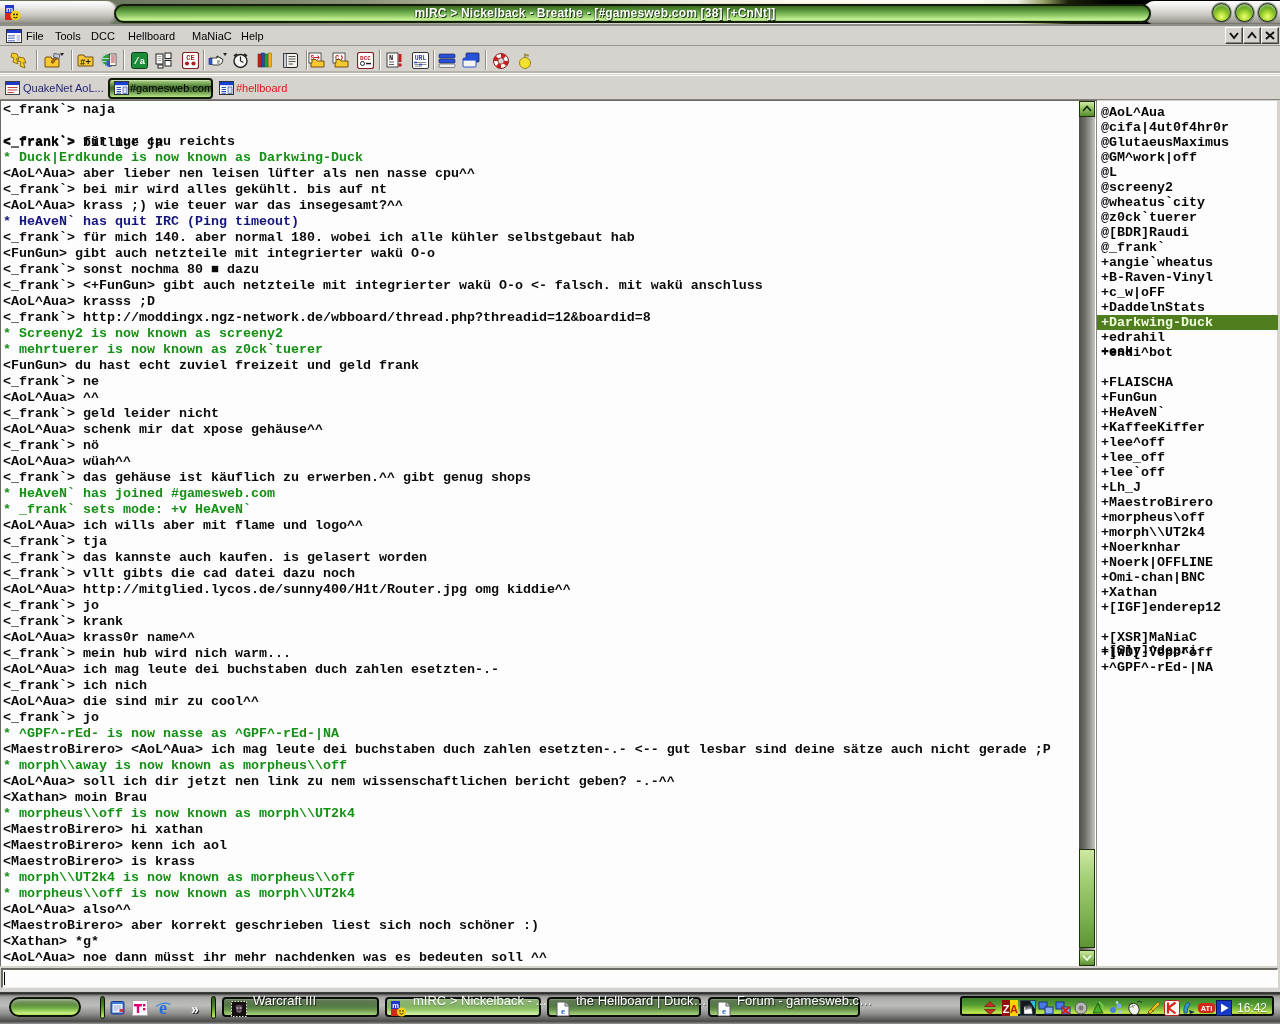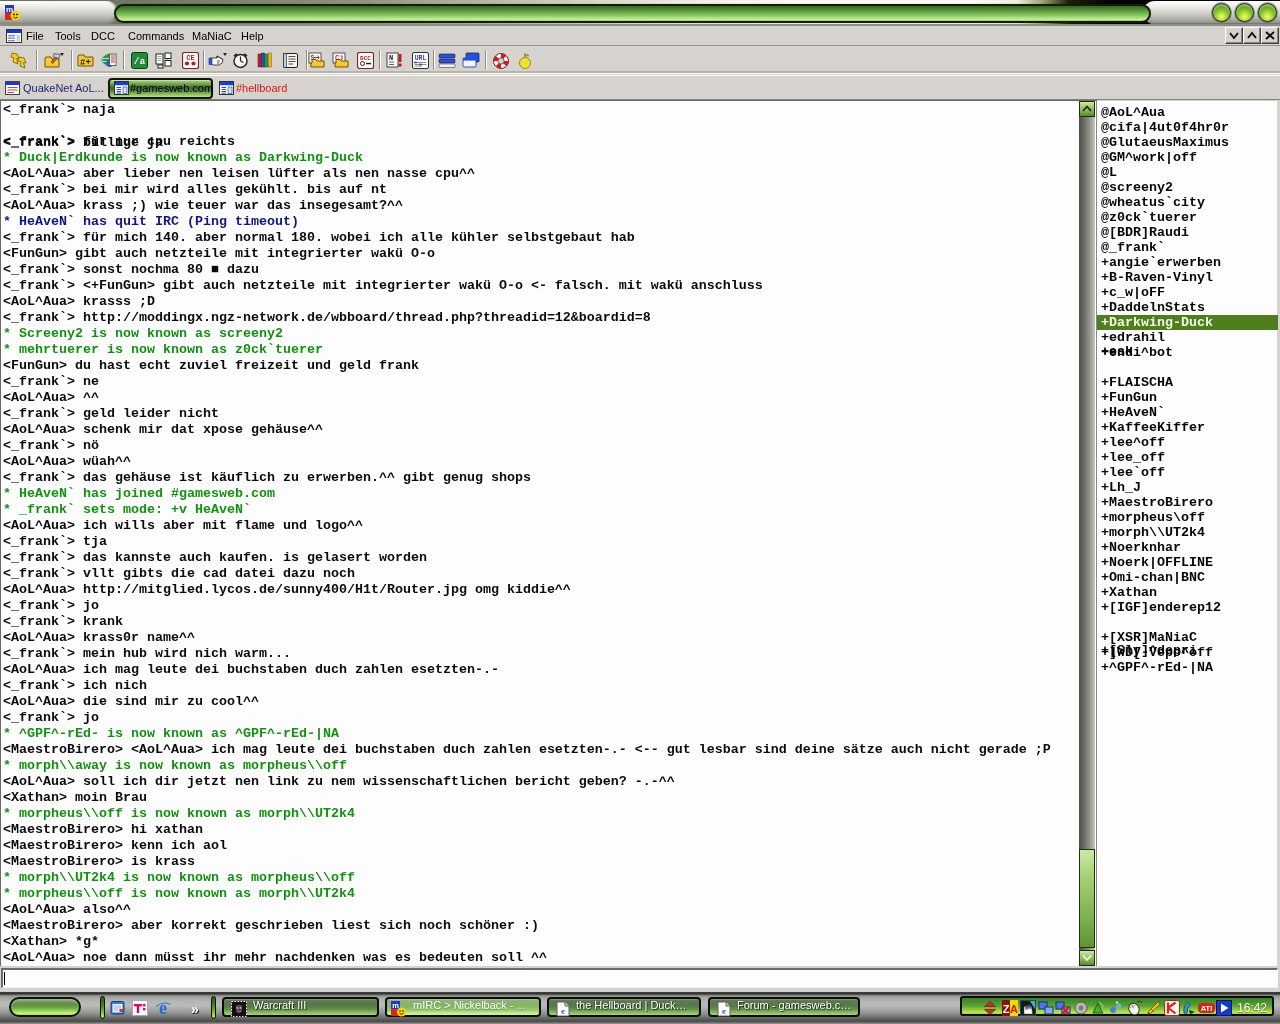--- a/index.html
+++ b/index.html
@@ -58,33 +58,34 @@
 background:linear-gradient(#cccccb 0%,#e3e3e1 4%,#3e3e3c 7%,#2e2e2c 11%,#787876 15%,#a2a2a0 20%,#b2b2b0 30%,#bcbcba 45%,#a6a6a4 58%,#8e8e8c 70%,#6a6a68 82%,#4a4a48 92%,#6e6e6c 96%,#9a9a98 100%)}
 #startbtn{position:absolute;left:9px;top:7px;width:72px;height:20px;border-radius:12px;
 background:linear-gradient(#7d9769 0%,#6c8f54 20%,#5f9340 40%,#72b044 58%,#9cd45f 74%,#c9f07e 90%,#a8d95c 100%);
 border:2px solid #0e1406;box-shadow:inset 0 2px 2px #ffffff44}
 .qsep{position:absolute;top:6px;width:5px;height:23px;border-radius:2.5px;border:1px solid #0a1404;
 background:linear-gradient(#2e5816 0%,#4a8424 40%,#7ab830 70%,#b2e060 90%,#8ac838 100%)}
 .tkb{position:absolute;top:7px;height:20px;border-radius:4px;border:2px solid #0a0e08;
 background:linear-gradient(#647a56 0%,#5c7850 22%,#567c46 45%,#66924c 65%,#8cba66 85%,#a7d47b 100%);
 box-shadow:inset 0 1px 1px #ffffff33}
 .tkb.act{background:linear-gradient(#93b27e 0%,#88b26e 25%,#86b763 50%,#9ccb70 70%,#c4ea94 88%,#d2f2a2 100%)}
-.tkt{position:absolute;top:9px;font-size:11px;color:#fff;white-space:nowrap;text-shadow:1px 1px 1px #000000aa,-1px 0 1px #00000044}
+.tkt{position:absolute;top:3px;font-size:13px;color:#fff;white-space:nowrap;text-shadow:1px 1px 1px #000000aa,-1px 0 1px #00000044}
 #tray{position:absolute;left:960px;top:6px;width:314px;height:20px;border-radius:3px;border:2px solid #0a0e06;
 background:linear-gradient(#3e7e2a 0%,#4a9130 25%,#55a033 45%,#7ab838 62%,#9ad142 78%,#bce24e 90%,#a6cf3e 100%)}
 #clock{position:absolute;left:275px;top:3px;font-size:12px;color:#fff;text-shadow:0 1px 1px #00000066}
 .ti{position:absolute;top:3px}
 #tray .ti{top:3px}
 </style></head><body>
 
 <div id="tbar">
   <div class="bline"></div>
   <div id="pill"></div>
   <div class="caps" id="capL"></div>
   <div class="caps" id="capR"></div>
+  <div id="ttext">mIRC &gt; Nickelback - Breathe - [#gamesweb.com [38] [+CnNt]]</div>
   <svg class="abs" style="left:4px;top:4px;z-index:5" width="17" height="17" viewBox="0 0 17 17">
     <rect x="1" y="1" width="9" height="8" fill="#2238c8"></rect>
     <text x="5.5" y="8" font-size="8" font-weight="bold" fill="#fff" text-anchor="middle" font-family="Liberation Sans">m</text>
     <rect x="1" y="9" width="7" height="7" fill="#d42818"></rect>
     <circle cx="11.5" cy="11.5" r="5" fill="#f2d118"></circle>
     <circle cx="10" cy="10.4" r="0.9" fill="#201800"></circle>
       <circle cx="13" cy="10.4" r="0.9" fill="#201800"></circle>
     <path d="M9.5,13.2 Q11.5,15 13.5,13.2" stroke="#201800" stroke-width="1" fill="none"></path>
   </svg>
   <div class="orb" style="left:1212px"></div>
@@ -97,21 +98,21 @@
     <rect x="0.5" y="1.5" width="15" height="13" fill="#fff" stroke="#333"></rect>
     <rect x="1" y="2" width="14" height="3" fill="#2038c8"></rect>
     <rect x="2" y="7" width="7" height="1.4" fill="#8090c8"></rect>
       <rect x="2" y="9.5" width="7" height="1.4" fill="#8090c8"></rect>
       <rect x="2" y="12" width="7" height="1.4" fill="#8090c8"></rect>
     <rect x="10.5" y="7" width="3.5" height="6.4" fill="#c8d0e8"></rect>
   </svg>
   <div class="mi" style="left:26px">File</div>
   <div class="mi" style="left:55px">Tools</div>
   <div class="mi" style="left:91px">DCC</div>
-  <div class="mi" style="left:128px">Commands</div>
+  <div class="mi" style="left:128px">Hellboard</div>
   <div class="mi" style="left:192px">MaNiaC</div>
   <div class="mi" style="left:241px">Help</div>
   <div class="mbtn" style="left:1225px"><svg width="16" height="15">
         <path d="M4,5 L8,10 L12,5" stroke="#101010" stroke-width="2" fill="none"></path>
       </svg></div>
   <div class="mbtn" style="left:1243px"><svg width="16" height="15">
         <path d="M4,10 L8,5 L12,10" stroke="#101010" stroke-width="2" fill="none"></path>
       </svg></div>
   <div class="mbtn" style="left:1261px"><svg width="16" height="15">
         <path d="M4,4 L12,11 M12,4 L4,11" stroke="#101010" stroke-width="2" fill="none"></path>
@@ -301,21 +302,21 @@
 <div class="cl b" style="top:566px">&lt;_frank`&gt; vllt gibts die cad datei dazu noch</div>
 <div class="cl b" style="top:582px">&lt;AoL^Aua&gt; http://mitglied.lycos.de/sunny400/H1t/Router.jpg omg kiddie^^</div>
 <div class="cl b" style="top:598px">&lt;_frank`&gt; jo</div>
 <div class="cl b" style="top:614px">&lt;_frank`&gt; krank</div>
 <div class="cl b" style="top:630px">&lt;AoL^Aua&gt; krass0r name^^</div>
 <div class="cl b" style="top:646px">&lt;_frank`&gt; mein hub wird nich warm...</div>
 <div class="cl b" style="top:662px">&lt;AoL^Aua&gt; ich mag leute dei buchstaben duch zahlen esetzten-.-</div>
 <div class="cl b" style="top:678px">&lt;_frank`&gt; ich nich</div>
 <div class="cl b" style="top:694px">&lt;AoL^Aua&gt; die sind mir zu cool^^</div>
 <div class="cl b" style="top:710px">&lt;_frank`&gt; jo</div>
-<div class="cl g" style="top:726px">* ^GPF^-rEd- is now known as ^GPF^-rEd-|NA</div>
+<div class="cl g" style="top:726px">* ^GPF^-rEd- is now nasse as ^GPF^-rEd-|NA</div>
 <div class="cl b" style="top:742px">&lt;MaestroBirero&gt; &lt;AoL^Aua&gt; ich mag leute dei buchstaben duch zahlen esetzten-.- &lt;-- gut lesbar sind deine sätze auch nicht gerade ;P</div>
 <div class="cl g" style="top:758px">* morph\\away is now known as morpheus\\off</div>
 <div class="cl b" style="top:774px">&lt;AoL^Aua&gt; soll ich dir jetzt nen link zu nem wissenschaftlichen bericht geben? -.-^^</div>
 <div class="cl b" style="top:790px">&lt;Xathan&gt; moin Brau</div>
 <div class="cl g" style="top:806px">* morpheus\\off is now known as morph\\UT2k4</div>
 <div class="cl b" style="top:822px">&lt;MaestroBirero&gt; hi xathan</div>
 <div class="cl b" style="top:838px">&lt;MaestroBirero&gt; kenn ich aol</div>
 <div class="cl b" style="top:854px">&lt;MaestroBirero&gt; is krass</div>
 <div class="cl g" style="top:870px">* morph\\UT2k4 is now known as morpheus\\off</div>
 <div class="cl g" style="top:886px">* morpheus\\off is now known as morph\\UT2k4</div>
@@ -337,21 +338,21 @@
 <div class="nk" style="top:5px">@AoL^Aua</div>
 <div class="nk" style="top:20px">@cifa|4ut0f4hr0r</div>
 <div class="nk" style="top:35px">@GlutaeusMaximus</div>
 <div class="nk" style="top:50px">@GM^work|off</div>
 <div class="nk" style="top:65px">@L</div>
 <div class="nk" style="top:80px">@screeny2</div>
 <div class="nk" style="top:95px">@wheatus`city</div>
 <div class="nk" style="top:110px">@z0ck`tuerer</div>
 <div class="nk" style="top:125px">@[BDR]Raudi</div>
 <div class="nk" style="top:140px">@_frank`</div>
-<div class="nk" style="top:155px">+angie`erwerben</div>
+<div class="nk" style="top:155px">+angie`wheatus</div>
 <div class="nk" style="top:170px">+B-Raven-Vinyl</div>
 <div class="nk" style="top:185px">+c_w|oFF</div>
 <div class="nk" style="top:200px">+DaddelnStats</div>
 <div class="nsel" style="top:214px"></div>
 <div class="nk sel" style="top:215px">+Darkwing-Duck</div>
 <div class="nk" style="top:230px">+edrahil</div>
 <div class="nk" style="top:245px">+endi^bot</div>
 <div class="nk" style="top:244px">+esk</div>
 <div class="nk" style="top:275px">+FLAISCHA</div>
 <div class="nk" style="top:290px">+FunGun</div>

